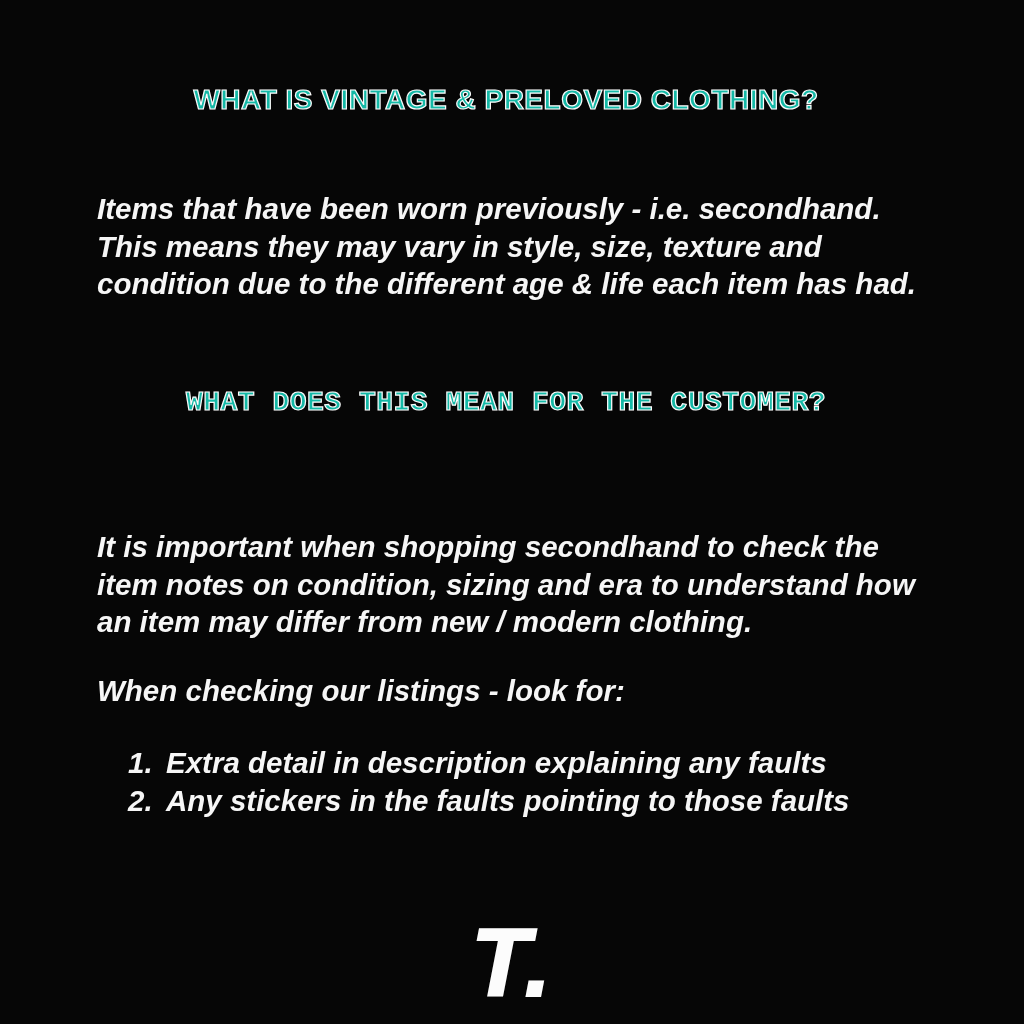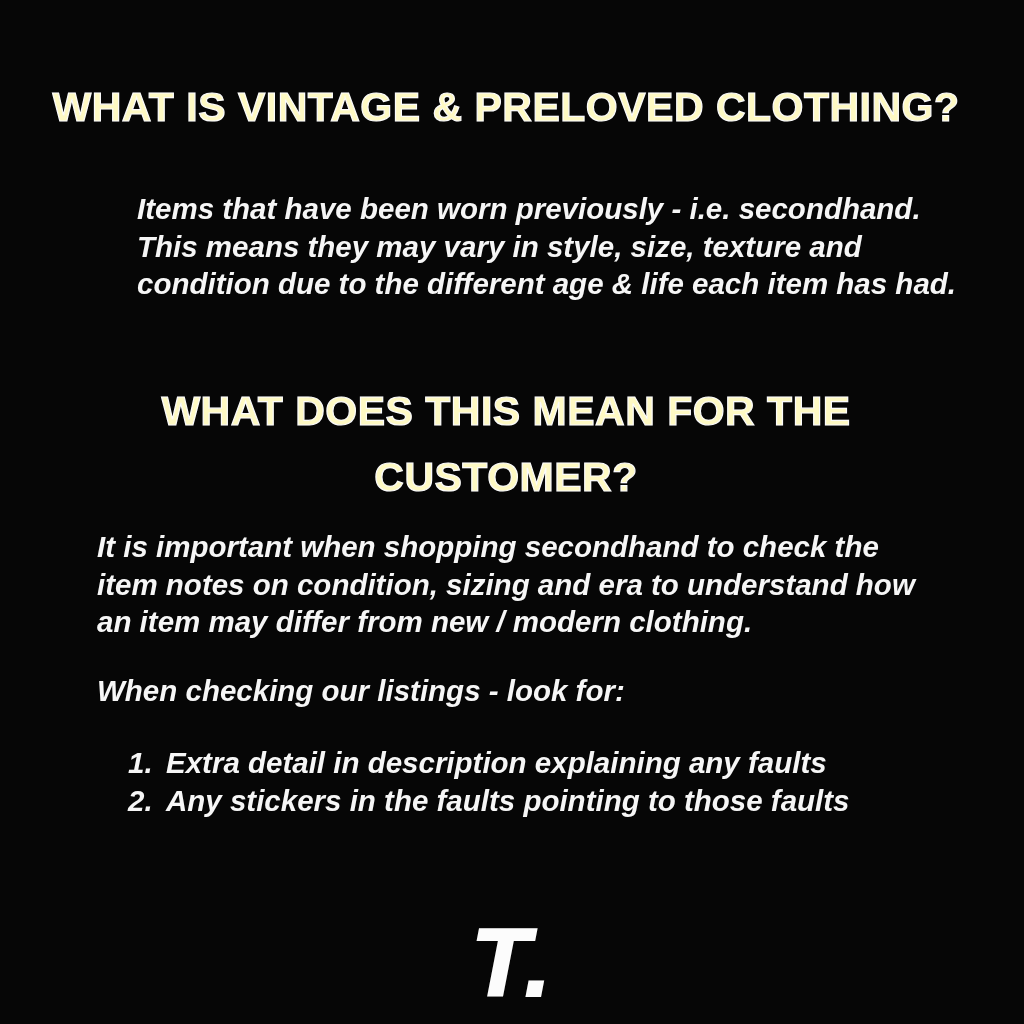--- a/index.html
+++ b/index.html
@@ -18,48 +18,49 @@
   .canvas {
     position: absolute;
     inset: 0;
   }
   .heading {
     position: absolute;
     left: 0;
     right: 12px;
     text-align: center;
     font-weight: 700;
-    font-size: 41px;
+    font-size: 28px;
     letter-spacing: 0.5px;
-    color: #fef9c3;
+    color: #14b8a6;
     -webkit-text-stroke: 1.2px #fbfbfb;
   }
   .heading-1 {
     top: 84px;
     white-space: nowrap;
   }
   .heading-2 {
     top: 378px;
-    line-height: 66px;
+    line-height: 50px;
+    font-family: Liberation Mono, monospace;
   }
   .heading-2 .inner {
     display: inline-block;
     max-width: 700px;
   }
   .body-text {
     position: absolute;
     left: 97px;
     width: 828px;
     font-style: italic;
     font-weight: 700;
     font-size: 29.5px;
     line-height: 37.5px;
     color: #f6f6f6;
   }
-  .para-1 { top: 190px; margin-left: 40px; }
+  .para-1 { top: 190px; }
   .para-2 { top: 528px; }
   .list-intro { top: 672px; }
   .fault-list {
     position: absolute;
     left: 128px;
     top: 744px;
     width: 800px;
     font-style: italic;
     font-weight: 700;
     font-size: 29.5px;

